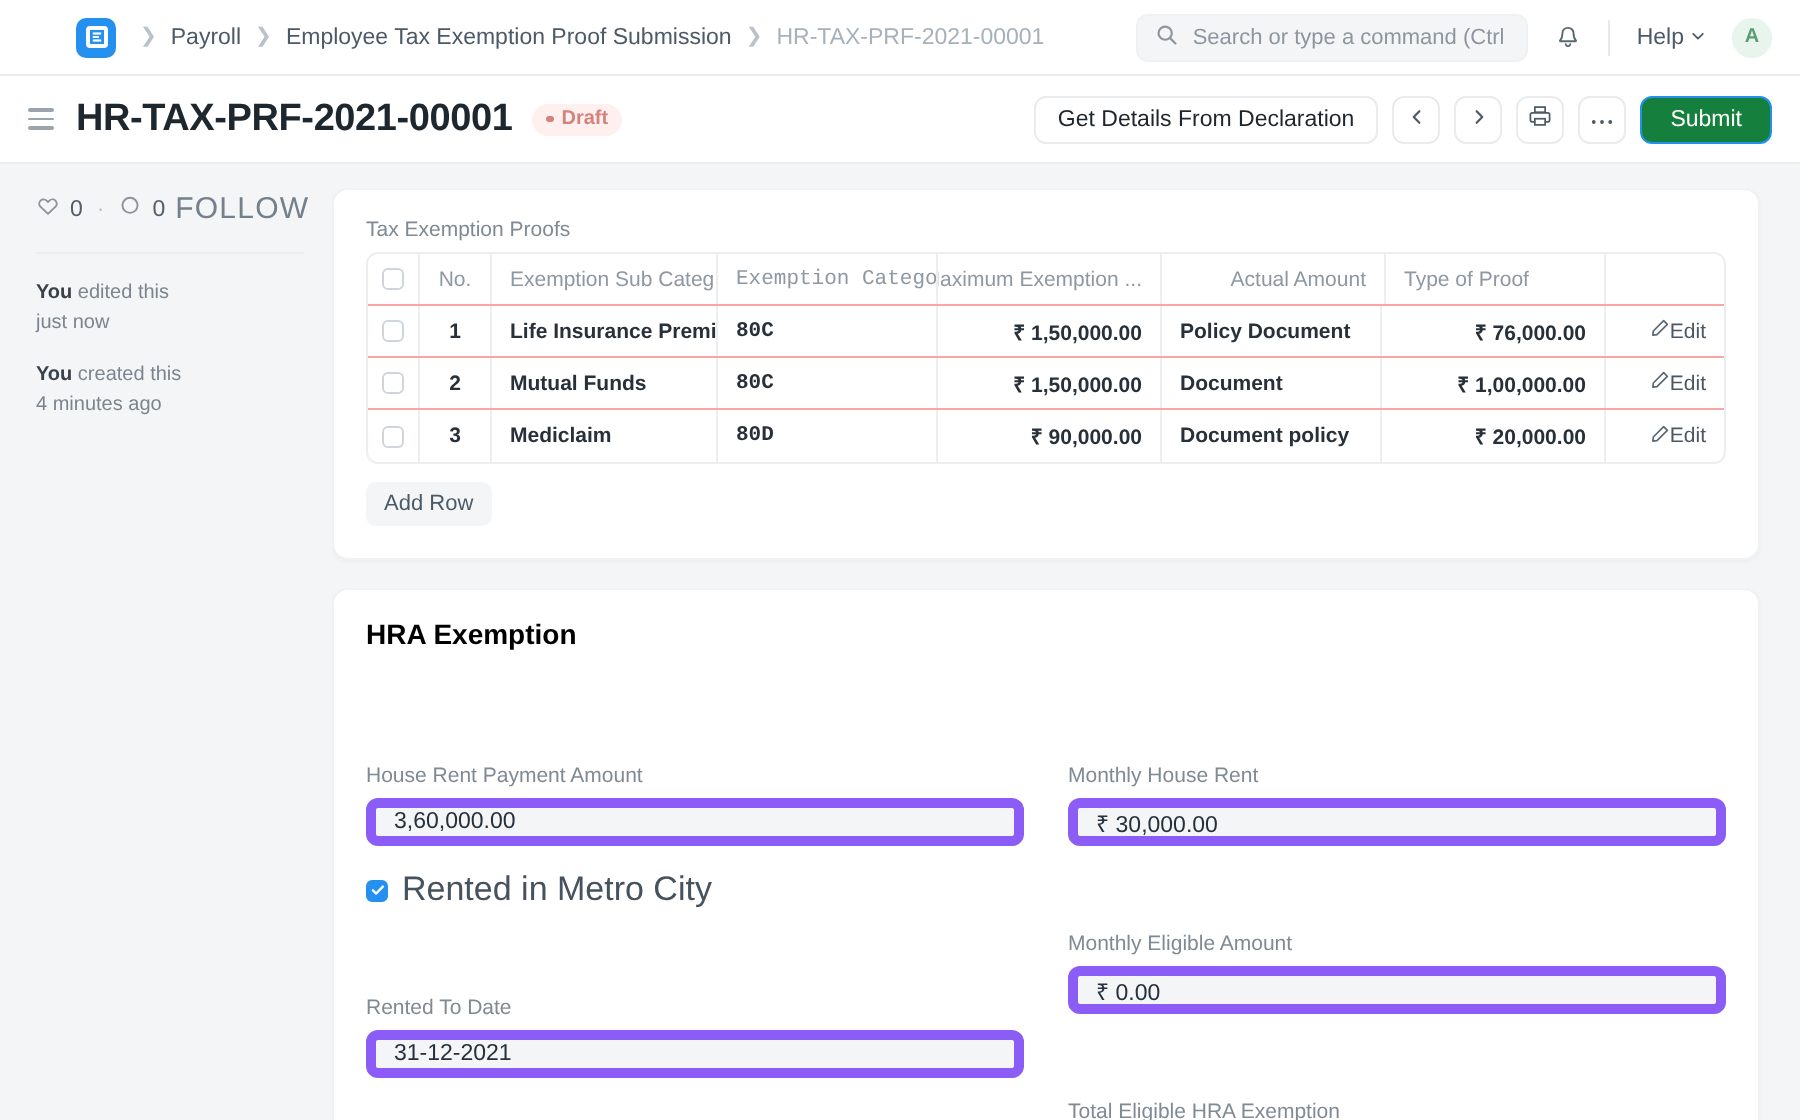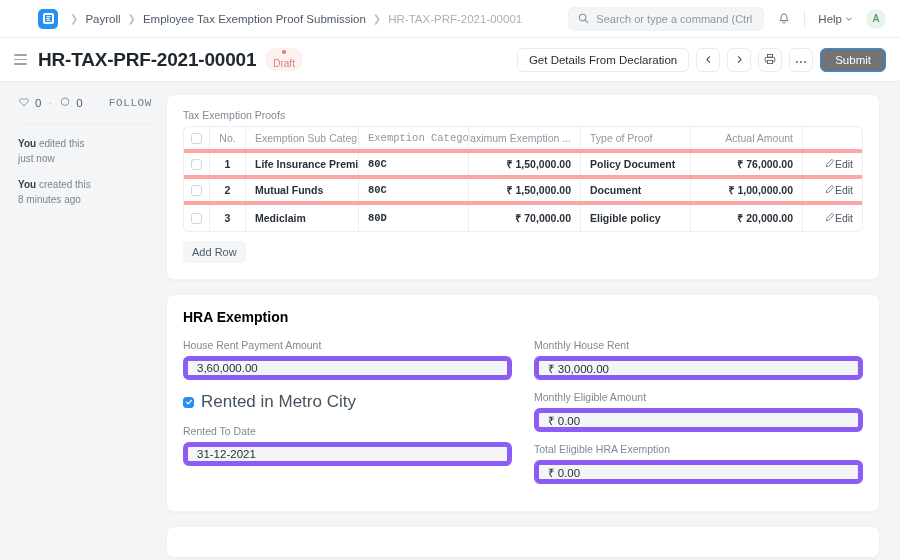--- a/index.html
+++ b/index.html
@@ -51,58 +51,58 @@
   
   .page-head {
     height: 44px; background: #fff; border-bottom: 1px solid #ebeef0;
     display: flex; align-items: center; padding: 0 14px;
   }
   .hamburger { display: flex; flex-direction: column; gap: 3px; margin-right: 11px; cursor: pointer; }
   .hamburger span { display: block; width: 13px; height: 1.6px; background: #9aa4ae; border-radius: 1px; }
   .doc-title { font-size: 19px; font-weight: 700; letter-spacing: -0.2px; color: #1f272e; }
   .badge {
     margin-left: 10px; background: #fdf0ef; color: #d4827d; font-size: 10px;
-    padding: 2.5px 7px; border-radius: 9px; font-weight: 400;
-    display: inline-flex; align-items: center; gap: 4px; flex-direction: column;
+    padding: 2.5px 7px; border-radius: 9px; font-weight: 700;
+    display: inline-flex; align-items: center; gap: 4px;
   }
   .badge .dot { width: 3.5px; height: 3.5px; border-radius: 50%; background: #d4827d; display: inline-block; }
 
   .head-right { margin-left: auto; display: flex; align-items: center; gap: 7px; }
   .btn {
     height: 24px; border-radius: 6px; font-size: 11.5px; border: 1px solid #e9ebed;
     background: #fff; color: #1f272e; padding: 0 11px; cursor: pointer;
     display: flex; align-items: center; justify-content: center;
     font-family: "Liberation Sans", sans-serif; white-space: nowrap;
   }
   .btn.square { width: 24px; padding: 0; }
-  .btn.primary { background: #737373; border-color: #2490ef; color: #fff; padding: 0 14px; font-weight: 500; }
+  .btn.primary { background: #15803d; border-color: #2490ef; color: #fff; padding: 0 14px; font-weight: 500; }
 
   
   .body { display: flex; height: 478px; }
   .sidebar { width: 166px; flex: 0 0 166px; padding: 14px 14px 0 18px; }
   .social { display: flex; align-items: center; gap: 5px; font-size: 11.5px; color: #7a858f; }
   .social .cnt { color: #525e6a; }
   .social .mid { color: #b9c2ca; margin: 0 2px; }
-  .follow { margin-left: auto; font-size: 11px; letter-spacing: 0.6px; color: #74808b; font-weight: 500; cursor: pointer; font-family: Liberation Mono, monospace; }
+  .follow { margin-left: auto; font-size: 15px; letter-spacing: 0.6px; color: #74808b; font-weight: 500; cursor: pointer; }
   .hr { height: 1px; background: #ecedef; margin: 13px 0 12px 0; }
   .act { font-size: 10px; color: #7b858f; line-height: 15px; margin-bottom: 11px; }
   .act b { color: #39424b; font-weight: 600; }
 
   .main { flex: 1; padding: 12px 20px 0 0; overflow: hidden; }
   .card {
     background: #fff; border: 1px solid #f0f1f2; border-radius: 8px;
     box-shadow: 0 1px 2px rgba(25,39,52,0.04);
     padding: 14px 16px 16px 16px; margin-bottom: 14px;
   }
 
   .field-label { font-size: 10.5px; color: #7f8a94; margin-bottom: 5px; }
 
   
   .grid { border: 1px solid #eceef0; border-radius: 6px; overflow: hidden; }
-  .grow { display: flex; border-bottom: 4px solid #fca5a5; height: 26px; align-items: stretch; }
+  .grow { display: flex; border-bottom: 1px solid #fca5a5; height: 26px; align-items: stretch; }
   .grow:last-child { border-bottom: none; }
   .gcell {
     display: flex; align-items: center; padding: 0 9px;
     border-right: 1px solid #eceef0; font-size: 10.5px; overflow: hidden;
     white-space: nowrap;
   }
   .gcell:last-child { border-right: none; }
   .ghead .gcell { color: #8d98a2; }
   .gbody .gcell { color: #28313a; font-weight: 600; }
   .c-check { width: 26px; justify-content: center; padding: 0; }
@@ -122,21 +122,21 @@
   .addrow {
     margin-top: 9px; display: inline-flex; align-items: center; height: 22px;
     background: #f4f5f6; border-radius: 5px; padding: 0 9px; font-size: 11px; color: #4c5a67;
     cursor: pointer; border: none; font-family: "Liberation Sans", sans-serif;
   }
 
   
   .sect-title { font-size: 14px; font-weight: 700; color: #000000; margin-bottom: 14px; }
   .cols { display: flex; gap: 22px; }
   .col { flex: 1; min-width: 0; }
-  .fgroup { margin-bottom: 11px; }
+  .fgroup { margin-bottom: 11px; margin-top: 43px; }
   .inp {
     height: 24px; background: #f4f5f6; border-radius: 6px; border: 5px solid #8b5cf6;
     display: flex; align-items: center; padding: 0 9px; font-size: 11.5px; color: #25313c;
     width: 100%; font-family: "Liberation Sans", sans-serif; outline: none;
   }
   .checkline { display: flex; align-items: center; gap: 7px; margin: 12px 0 13px 0; }
   .cb.checked {
     background: #2490ef; border-color: #2490ef;
     display: flex; align-items: center; justify-content: center;
   }
@@ -277,41 +277,41 @@
 
       <div class="hr"></div>
 
       <div class="act">
         <b>You</b><span> edited this</span><br>
         <span>just now</span>
       </div>
 
       <div class="act">
         <b>You</b><span> created this</span><br>
-        <span>8 minutes ago</span>
+        <span>4 minutes ago</span>
       </div>
     </div>
 
     <div class="main">
 
       <div class="card">
         <div class="field-label">Tax Exemption Proofs</div>
 
         <div class="grid">
 
           <div class="grow ghead">
             <div class="gcell c-check">
               <span class="cb"></span>
             </div>
             <div class="gcell c-no">No.</div>
             <div class="gcell c-sub">Exemption Sub Categ...</div>
             <div class="gcell c-cat">Exemption Category</div>
             <div class="gcell c-max">Maximum Exemption ...</div>
+            <div class="gcell c-act">Actual Amount</div>
             <div class="gcell c-type">Type of Proof</div>
-            <div class="gcell c-act">Actual Amount</div>
             <div class="gcell c-edit"></div>
           </div>
 
           <div class="gbody">
 
             <div class="grow">
               <div class="gcell c-check">
                 <span class="cb"></span>
               </div>
               <div class="gcell c-no">1</div>
@@ -354,22 +354,22 @@
               </div>
             </div>
 
             <div class="grow">
               <div class="gcell c-check">
                 <span class="cb"></span>
               </div>
               <div class="gcell c-no">3</div>
               <div class="gcell c-sub">Mediclaim</div>
               <div class="gcell c-cat">80D</div>
-              <div class="gcell c-max">₹ 70,000.00</div>
-              <div class="gcell c-type">Eligible policy</div>
+              <div class="gcell c-max">₹ 90,000.00</div>
+              <div class="gcell c-type">Document policy</div>
               <div class="gcell c-act">₹ 20,000.00</div>
               <div class="gcell c-edit">
                 <span class="editlink">
                   <span>
                     <svg width="10" height="10" viewBox="0 0 12 12" aria-hidden="true">
                       <path d="M8.2 1.6 L10.4 3.8 L4.2 10 L1.7 10.3 L2 7.8 Z" fill="none" stroke="#5b6872" stroke-width="1" stroke-linejoin="round"></path>
                     </svg>
                   </span>
                   <span>Edit</span>
                 </span>

